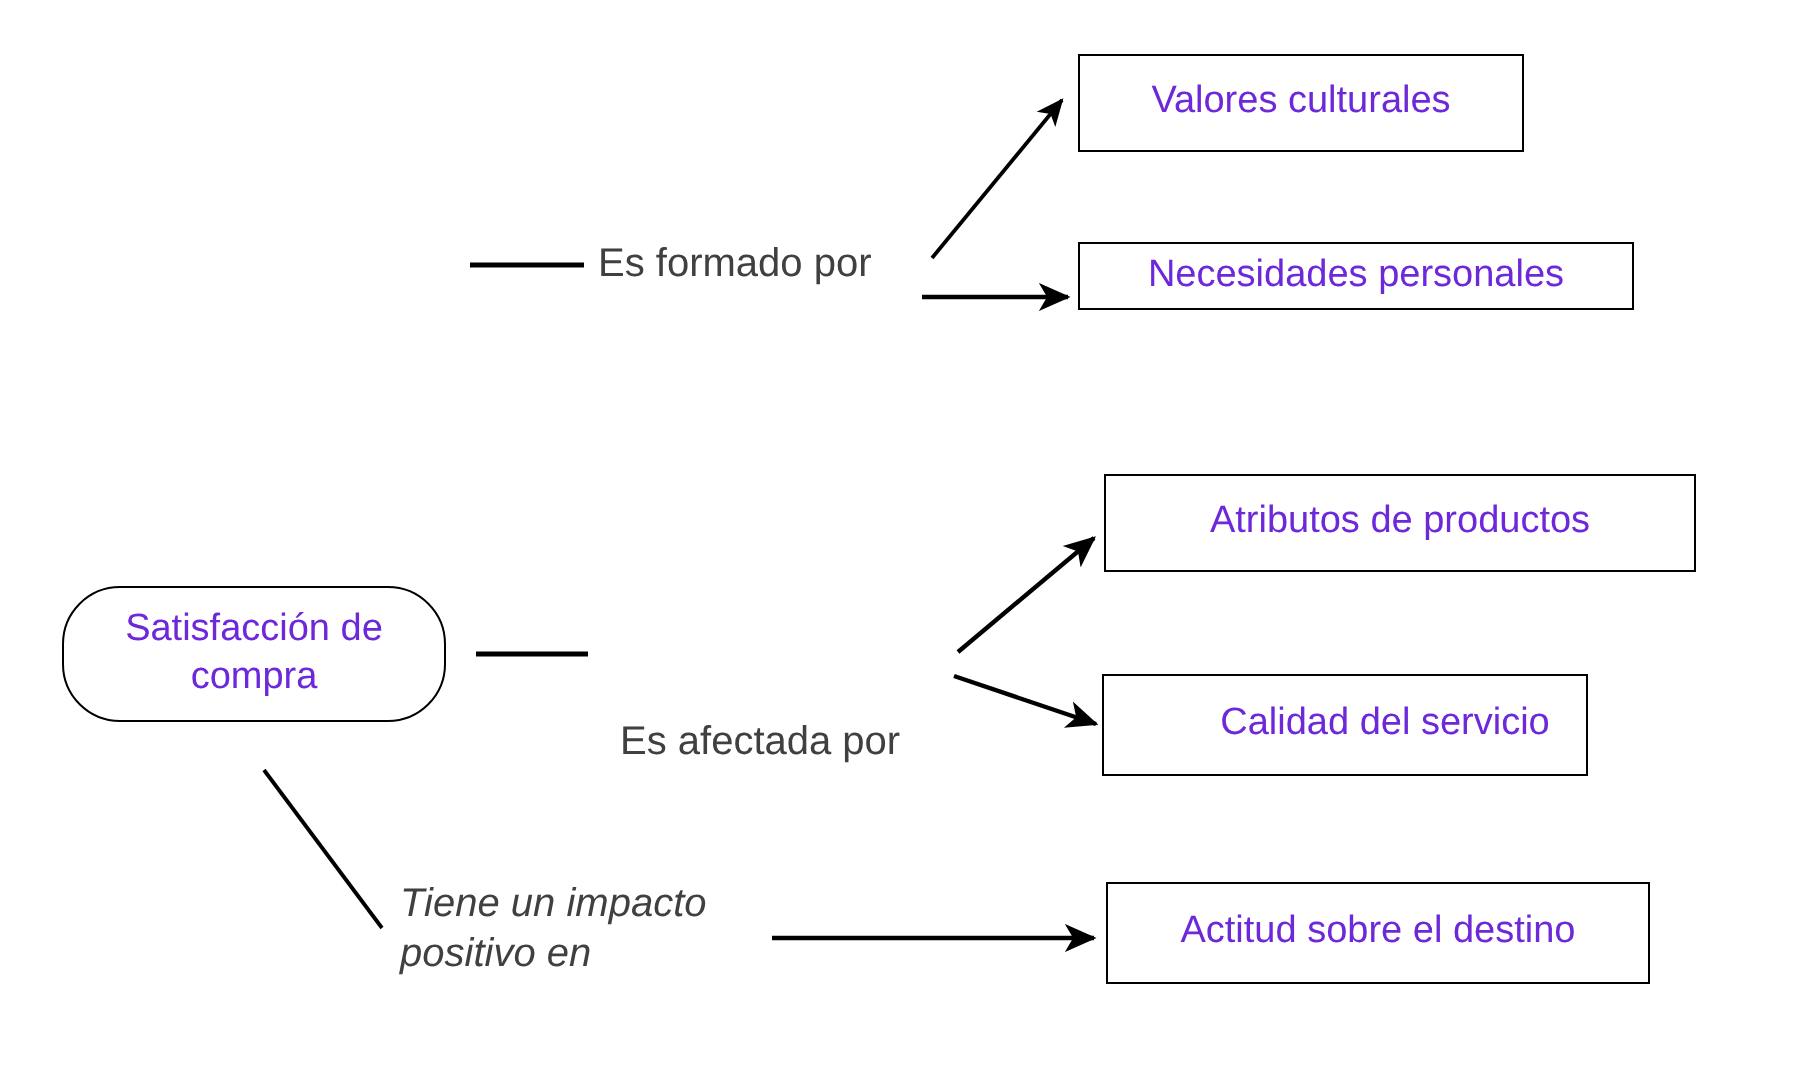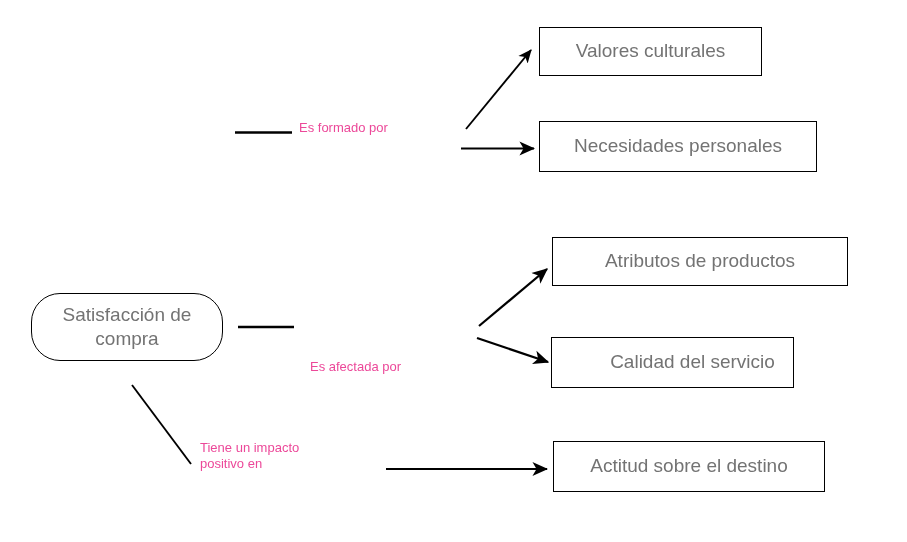--- a/index.html
+++ b/index.html
@@ -21,34 +21,34 @@
     top: 0;
     width: 907px;
     height: 542px;
     pointer-events: none;
   }
   .node {
     position: absolute;
     box-sizing: border-box;
     border: 1.6px solid #000000;
     background: #ffffff;
-    color: #737373;
+    color: #6d28d9;
     font-size: 19px;
     line-height: 1.28;
     text-align: center;
     display: flex;
     align-items: center;
     justify-content: center;
     padding: 2px 8px;
     white-space: pre-line;
   }
   .edge-label {
     position: absolute;
-    color: #ec4899;
-    font-size: 13px;
+    color: #404040;
+    font-size: 20px;
     line-height: 1.25;
     white-space: pre-line;
     text-align: left;
   }
 </style>
 </head>
 <body>
 
 <div id="canvas">
 
@@ -72,31 +72,31 @@
     <line x1="477" y1="338" x2="548" y2="362" stroke="#000000" stroke-width="2.2" marker-end="url(#arrowhead)"></line>
 
     <line x1="132" y1="385" x2="191" y2="464" stroke="#000000" stroke-width="1.9" stroke-linecap="butt"></line>
 
     <line x1="386" y1="469" x2="547" y2="469" stroke="#000000" stroke-width="2.2" marker-end="url(#arrowhead)"></line>
   </svg>
 
 
   <div class="node" style="left:539px; top:27px; width:223px; height:49px;">Valores culturales</div>
 
-  <div class="node" style="left:539px; top:121px; width:278px; height:51px;">Necesidades personales</div>
+  <div class="node" style="left:539px; top:121px; width:278px; height:34px;">Necesidades personales</div>
 
   <div class="node" style="left:31px; top:293px; width:192px; height:68px;border-radius:29px;">Satisfacción de
 compra</div>
 
   <div class="node" style="left:552px; top:237px; width:296px; height:49px;">Atributos de productos</div>
 
   <div class="node" style="left:551px; top:337px; width:243px; height:51px;padding-left:48px;">Calidad del servicio</div>
 
   <div class="node" style="left:553px; top:441px; width:272px; height:51px;">Actitud sobre el destino</div>
 
   <div class="edge-label" style="left:299px; top:120px;">Es formado por</div>
 
   <div class="edge-label" style="left:310px; top:315px;margin-top:44px;">Es afectada por</div>
 
-  <div class="edge-label" style="left:200px; top:440px;">Tiene un impacto
+  <div class="edge-label" style="left:200px; top:440px;font-style:italic;">Tiene un impacto
 positivo en</div>
 
 </div>
 
 </body></html>

